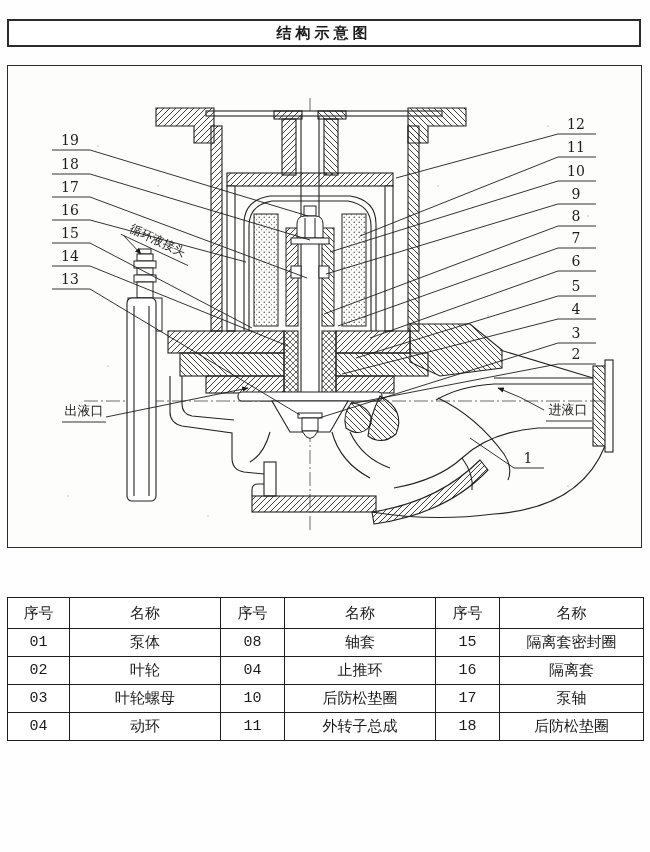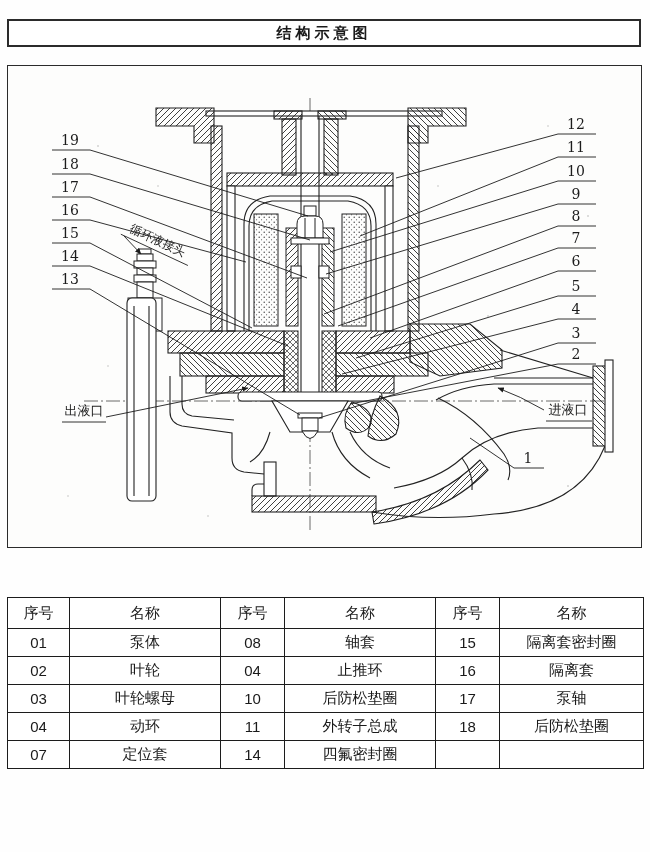--- a/index.html
+++ b/index.html
@@ -11,21 +11,21 @@
     font-size:15px;font-weight:bold;letter-spacing:4px;background:#fff;}
   .diagram-box{position:absolute;left:7px;top:65px;width:633px;height:481px;
     border:1.6px solid #2b2b2b;background:#fdfdfc;overflow:hidden;}
   .diagram-box svg{display:block;width:100%;height:100%;}
   table.parts{position:absolute;left:7px;top:597px;width:636px;
     border-collapse:collapse;table-layout:fixed;background:#fff;}
   table.parts td,table.parts th{border:1.6px solid #1c1c1c;text-align:center;
     font-size:15px;font-weight:normal;padding:0;overflow:hidden;white-space:nowrap;}
   table.parts th{height:30px;}
   table.parts td{height:27px;}
-  .num{font-family:Liberation Sans, sans-serif;}
+  .num{font-family:Liberation Mono, monospace;}
   text{font-family:"DejaVu Serif","Liberation Serif",serif;fill:#1c1c1c;}
   text.cjk{font-family:"Liberation Sans","DejaVu Sans",sans-serif;}
 </style>
 </head>
 <body>
 
 <div class="page">
 
   <div class="title-box">
     <span>结构示意图</span>
@@ -327,24 +327,16 @@
       <td>泵轴</td>
     </tr>
     <tr>
       <td class="num">04</td>
       <td>动环</td>
       <td class="num">11</td>
       <td>外转子总成</td>
       <td class="num">18</td>
       <td>后防松垫圈</td>
     </tr>
-    <tr>
-      <td class="num">07</td>
-      <td>定位套</td>
-      <td class="num">14</td>
-      <td>四氟密封圈</td>
-      <td class="num"></td>
-      <td></td>
-    </tr>
   </tbody>
     </table>
 
 </div>
 
 </body></html>

